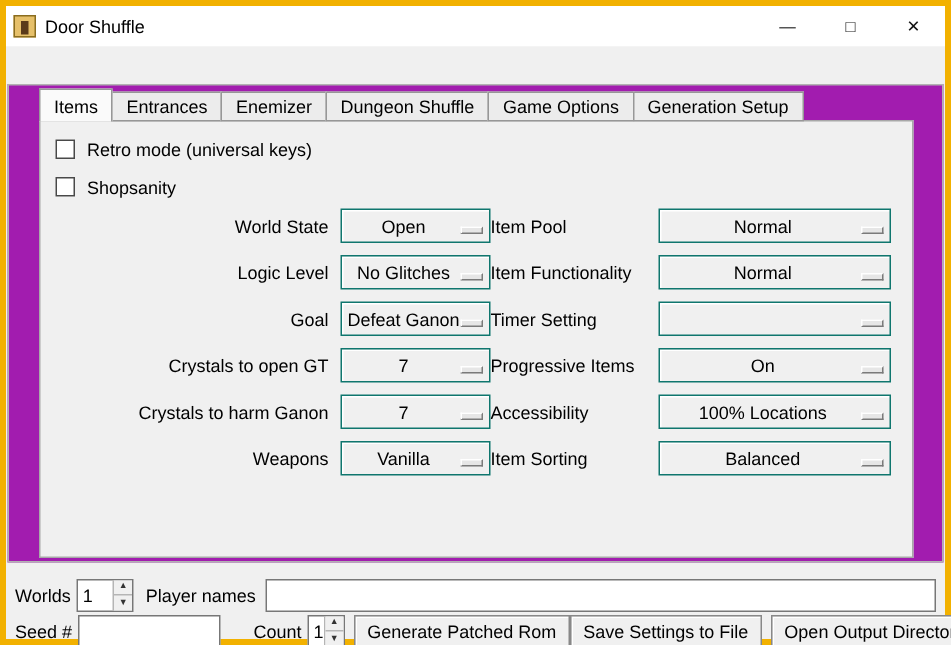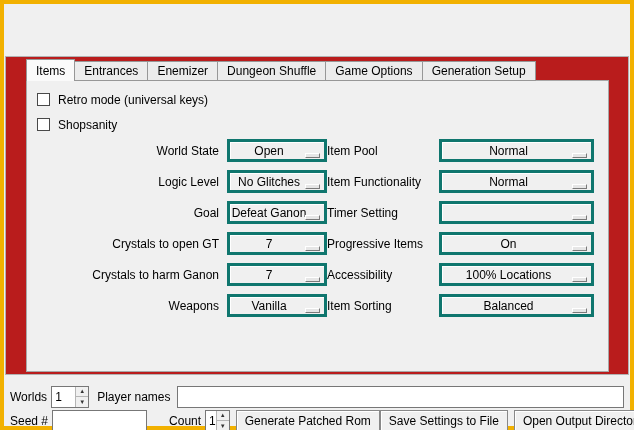--- a/index.html
+++ b/index.html
@@ -27,21 +27,21 @@
   .tab {
     display:flex; align-items:center; padding:0 9px; height:21px;
     background:#ececec; border:1px solid #979797; white-space:nowrap; cursor:default;
   }
   .tab + .tab { margin-left:-1px; }
   .tab.selected { height:24px; background:#fafafa; border-bottom:none; position:relative; z-index:3; }
 
   .tabs-outer { top:2px; left:3px; }
   .pane-outer {
     position:absolute; top:25px; left:1px; right:1px; height:319px;
-    border:1px solid #b2b2b2; background:#b91c1c;padding-left:44px;
+    border:1px solid #b2b2b2; background:#a21caf;padding-left:44px;
   }
 
   .tabs-inner { top:2px; left:20px; }
   .tabs-inner .tab { height:20px; }
   .tabs-inner .tab.selected { height:22px; }
   .pane-inner {
     position:absolute; top:23px; left:20px; width:583px; height:292px;
     border:1px solid #a8a8a8; background:#f0f0f0; padding-top:8px;
   }
 
@@ -49,21 +49,21 @@
   .cb-row { display:flex; align-items:center; height:21px; margin-bottom:4px; padding-left:10px; }
   .cb-box { width:13px; height:13px; background:#ffffff; border:1px solid #494949; margin-right:8px; flex:0 0 auto; }
 
   
   .opts { margin-top:2px; }
   .opt-row { display:flex; align-items:center; height:23px; margin-bottom:8px; }
   .lbl-left  { width:192px; text-align:right; margin-right:8px; }
   .lbl-right { width:108px; margin-right:4px; }
 
   .dd {
-    height:23px; background:#f0f0f0; border:3px solid #0f766e;
+    height:23px; background:#f0f0f0; border:1px solid #0f766e;
     box-shadow: inset 1px 1px 0 #ffffff;
     display:flex; align-items:center; position:relative; cursor:default;
   }
   .dd-l { width:100px; }
   .dd-r { width:155px; }
   .dd-text { flex:1; text-align:center; padding-right:16px; white-space:nowrap; overflow:hidden; }
   .dd-ind {
     position:absolute; right:4px; top:11px; width:15px; height:5px;
     background:#e6e6e6;
     border-top:1px solid #ffffff; border-left:1px solid #ffffff;
@@ -98,20 +98,37 @@
   }
   .mr4 { margin-right:4px; } .ml8 { margin-left:8px; } .mr6 { margin-right:6px; }
   .ml22 { margin-left:22px; } .ml6 { margin-left:6px; }
   .spacer { flex:1; }
 </style>
 </head>
 <body>
 
 <div class="window">
 
+  <div class="titlebar">
+    <div class="app-icon">
+      <div class="app-icon-inner"></div>
+    </div>
+    <span class="title-text">Door Shuffle</span>
+    <div class="tb-btns">
+      <div class="tb-btn">
+        <span>—</span>
+      </div>
+      <div class="tb-btn">
+        <span>□</span>
+      </div>
+      <div class="tb-btn">
+        <span>✕</span>
+      </div>
+    </div>
+  </div>
 
   <div class="client">
 
 
     <div class="pane-outer">
 
       <div class="tabrow tabs-inner">
         <div class="tab selected">Items</div>
         <div class="tab">Entrances</div>
         <div class="tab">Enemizer</div>

